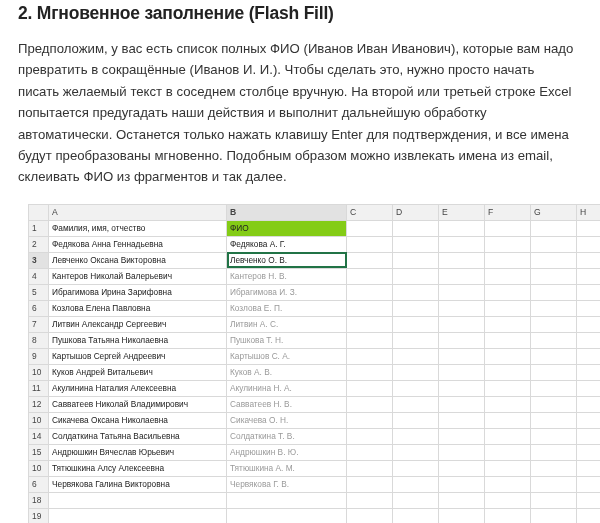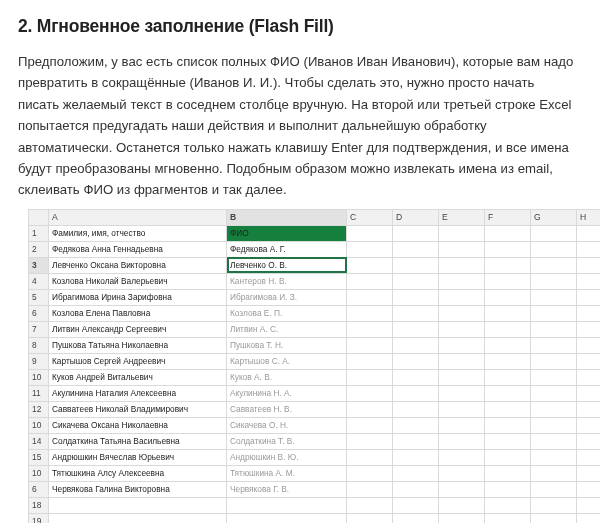--- a/index.html
+++ b/index.html
@@ -7,36 +7,36 @@
     margin: 0; padding: 0;
     width: 600px; height: 523px;
     background: #ffffff;
     font-family: "Liberation Sans", sans-serif;
     color: #2b2b2b;
   }
   .page {
     width: 600px;
     height: 523px;
     position: relative;
-    padding: 14px 18px 0 18px;
+    padding: 1px 18px 0 18px;
     overflow: hidden;
   }
   .heading {
     font-size: 17.5px;
     font-weight: bold;
     color: #222222;
     letter-spacing: -0.2px;
     margin: 2px 0 14px 0;
     line-height: 1.2;
   }
   .body-text {
     font-size: 13.2px;
     line-height: 1.62;
     color: #333333;
-    margin: 0 0 8px 0;
+    margin: 0 0 16px 0;
     max-width: 560px;
   }
   
   .sheet {
     margin-left: 10px;
     width: 556px;
     border-collapse: collapse;
     background: #ffffff;
     font-size: 8.3px;
     color: #222;
@@ -86,21 +86,21 @@
   .col-c, .col-d, .col-e, .col-f, .col-g { width: 46px; }
   .col-h { width: 26px; }
   .ghost { color: #9a9a9a; }
   .filled { color: #222; }
   .selected {
     outline: 2px solid #217346;
     outline-offset: -2px;
     position: relative;
   }
   .sel-b1 {
-    background: #15803d;
+    background: #84cc16;
   }
   .blank-cell { }
 </style>
 </head>
 <body>
 
 <div class="page">
 
   <h2 class="heading">2. Мгновенное заполнение (Flash Fill)</h2>
 
@@ -147,21 +147,21 @@
           <td class="col-b filled selected">Левченко О. В.</td>
           <td class="col-c blank-cell"></td>
           <td class="col-d blank-cell"></td>
           <td class="col-e blank-cell"></td>
           <td class="col-f blank-cell"></td>
           <td class="col-g blank-cell"></td>
           <td class="col-h blank-cell"></td>
         </tr>
         <tr>
           <td class="rowhdr">4</td>
-          <td class="col-a">Козлова Николай Валерьевич</td>
+          <td class="col-a">Кантеров Николай Валерьевич</td>
           <td class="col-b ghost">Кантеров Н. В.</td>
           <td class="col-c blank-cell"></td>
           <td class="col-d blank-cell"></td>
           <td class="col-e blank-cell"></td>
           <td class="col-f blank-cell"></td>
           <td class="col-g blank-cell"></td>
           <td class="col-h blank-cell"></td>
         </tr>
         <tr>
           <td class="rowhdr">5</td>

